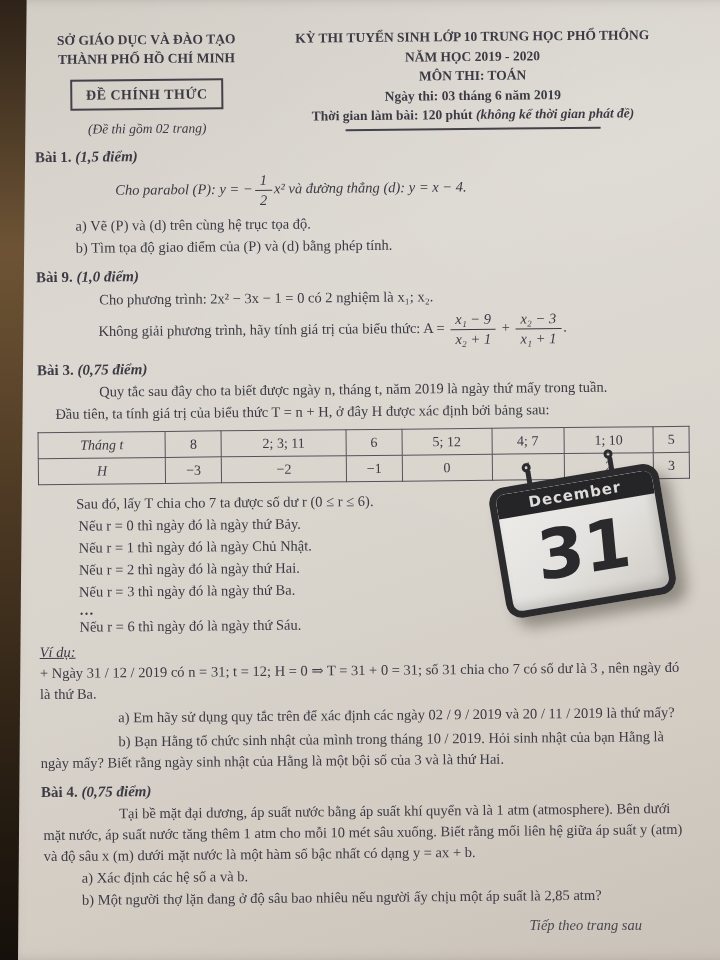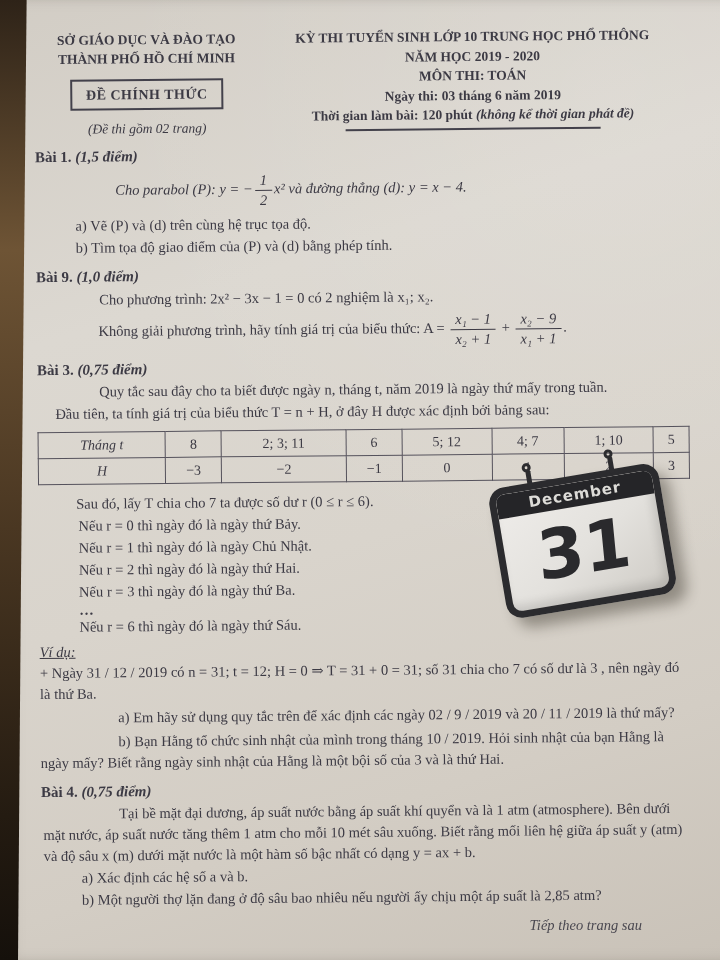--- a/index.html
+++ b/index.html
@@ -119,23 +119,23 @@
       <div class="item">b) Tìm tọa độ giao điểm của (P) và (d) bằng phép tính.</div>
     </div>
 
     <div>
       <div class="sec-title">
         <span>Bài 9.</span> <span class="pts">(1,0 điểm)</span>
       </div>
       <div class="p-cho">Cho phương trình: 2x² − 3x − 1 = 0 có 2 nghiệm là x₁; x₂.</div>
       <div class="p-bieuthuc">
         <span>Không giải phương trình, hãy tính giá trị của biểu thức: A =</span>
-        <span class="frac math"><span class="num">x₁ − 1</span><span class="den">x₂ + 1</span></span>
+        <span class="frac math"><span class="num">x₁ − 9</span><span class="den">x₂ + 1</span></span>
         <span>+</span>
-        <span class="frac math"><span class="num">x₂ − 9</span><span class="den">x₁ + 1</span></span><span>.</span>
+        <span class="frac math"><span class="num">x₂ − 3</span><span class="den">x₁ + 1</span></span><span>.</span>
       </div>
     </div>
 
     <div>
       <div class="sec-title">
         <span>Bài 3.</span> <span class="pts">(0,75 điểm)</span>
       </div>
       <div class="p-ind">Quy tắc sau đây cho ta biết được ngày n, tháng t, năm 2019 là ngày thứ mấy trong tuần.</div>
       <div class="p-noind">Đầu tiên, ta tính giá trị của biểu thức T = n + H, ở đây H được xác định bởi bảng sau:</div>
 

